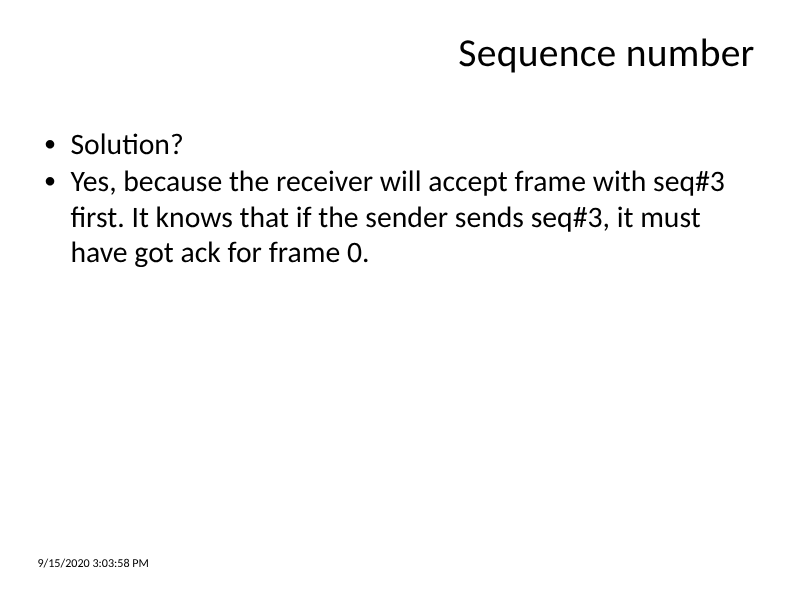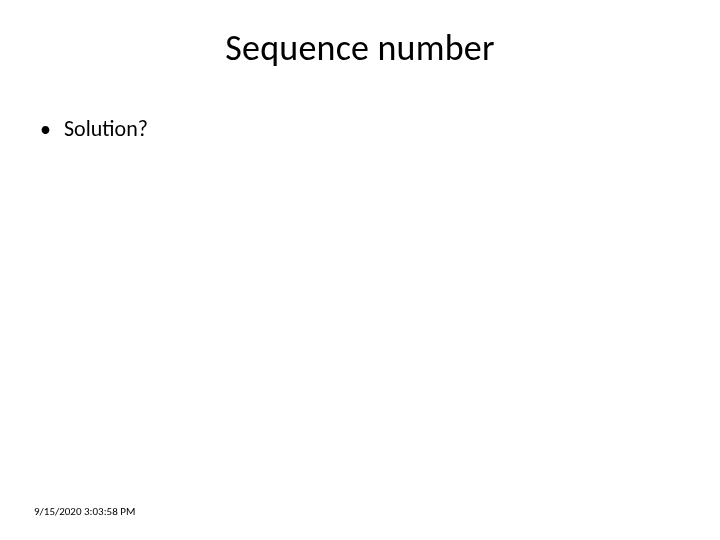--- a/index.html
+++ b/index.html
@@ -10,31 +10,31 @@
     color: #000;
     position: relative;
   }
   .slide {
     width: 720px;
     height: 540px;
     padding: 20px 34px 0 34px;
     position: relative;
   }
   .title {
-    text-align: center;
+    text-align: right;
     font-size: 36px;
     font-weight: 400;
     margin-top: 6px;
     margin-bottom: 46px;
     letter-spacing: 0.2px;
   }
   ul.bullets {
     list-style: none;
     padding-left: 0;
-    font-size: 22px;
+    font-size: 27px;
     line-height: 1.18;
   }
   ul.bullets > li {
     position: relative;
     padding-left: 30px;
     margin-bottom: 2px;
   }
   ul.bullets > li::before {
     content: "•";
     position: absolute;
@@ -52,15 +52,16 @@
     margin-top: 32px;
   }
 </style>
 </head>
 <body>
 
 <div class="slide">
   <h1 class="title">Sequence number</h1>
   <ul class="bullets">
     <li>Solution?</li>
+    <li>Yes, because the receiver will accept frame with seq#3 first. It knows that if the sender sends seq#3, it must have got ack for frame 0.</li>
   </ul>
   <div class="footer">9/15/2020 3:03:58 PM</div>
 </div>
 
 </body></html>

